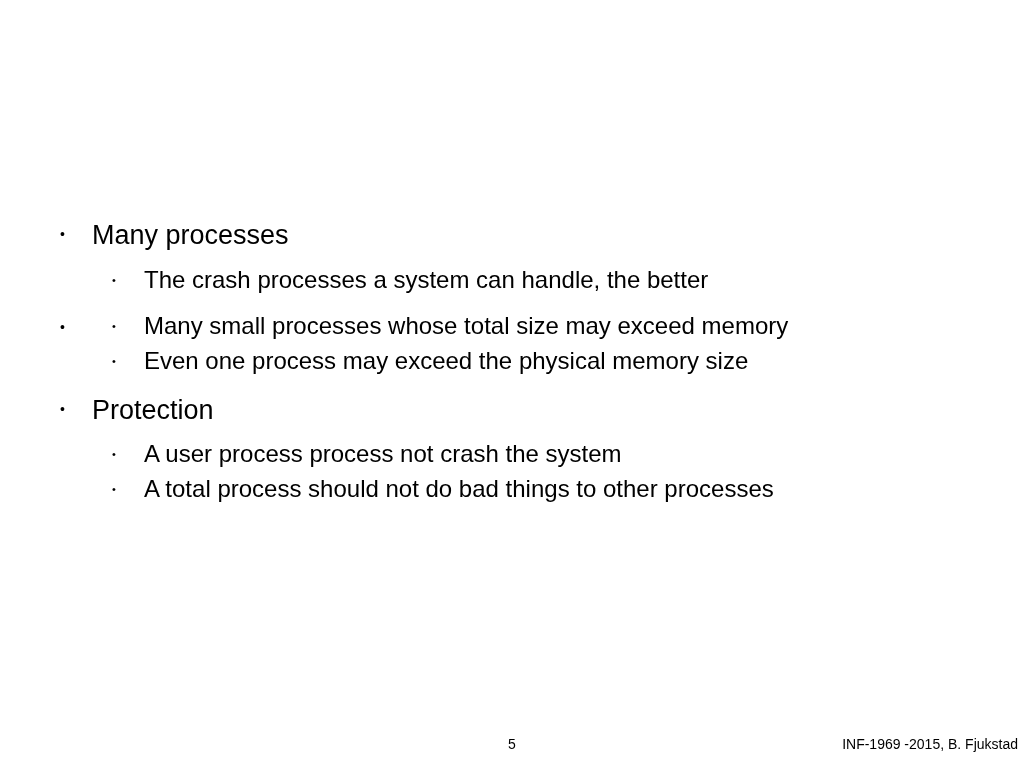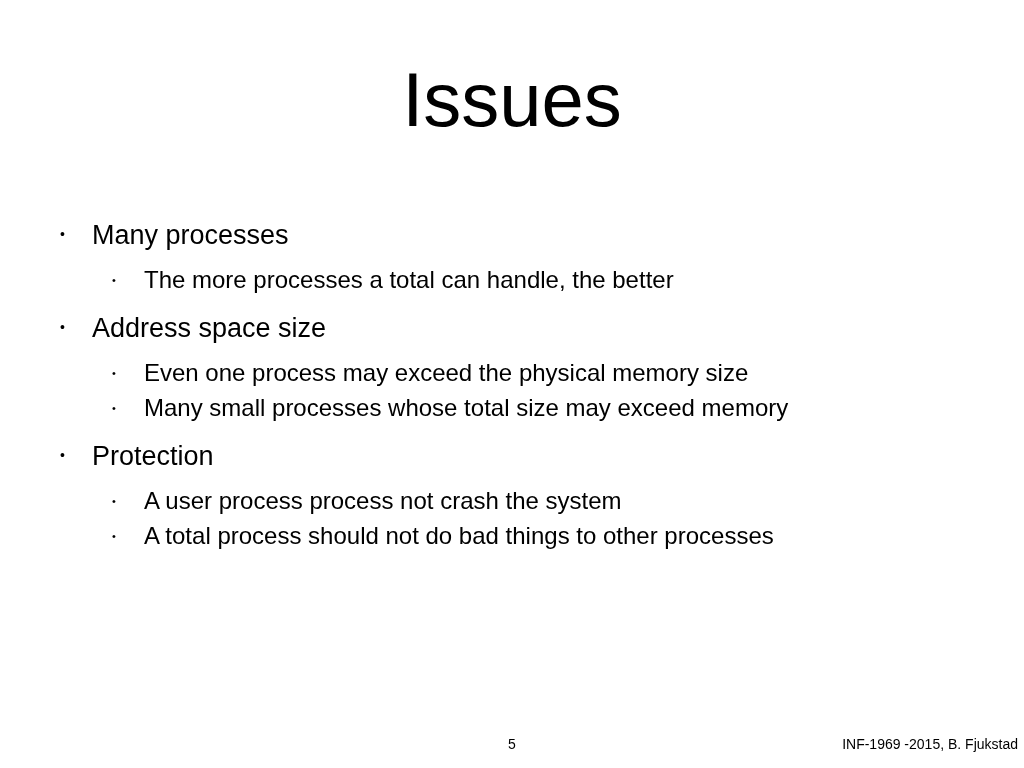--- a/index.html
+++ b/index.html
@@ -84,37 +84,35 @@
     right: 6px;
     font-size: 14px;
     text-align: right;
   }
 </style>
 </head>
 <body>
 
 <div class="slide">
 
-  <h1 class="title">Issues</h1>
 
   <div class="content">
     <ul class="level1">
 
       <li>
         <span class="li-text">Many processes</span>
         <ul class="level2">
-          <li>The more processes a total can handle, the better</li>
+          <li>The crash processes a system can handle, the better</li>
         </ul>
       </li>
 
       <li>
-        <span class="li-text">Address space size</span>
         <ul class="level2">
+          <li>Many small processes whose total size may exceed memory</li>
           <li>Even one process may exceed the physical memory size</li>
-          <li>Many small processes whose total size may exceed memory</li>
         </ul>
       </li>
 
       <li>
         <span class="li-text">Protection</span>
         <ul class="level2">
           <li>A user process process not crash the system</li>
           <li>A total process should not do bad things to other processes</li>
         </ul>
       </li>

